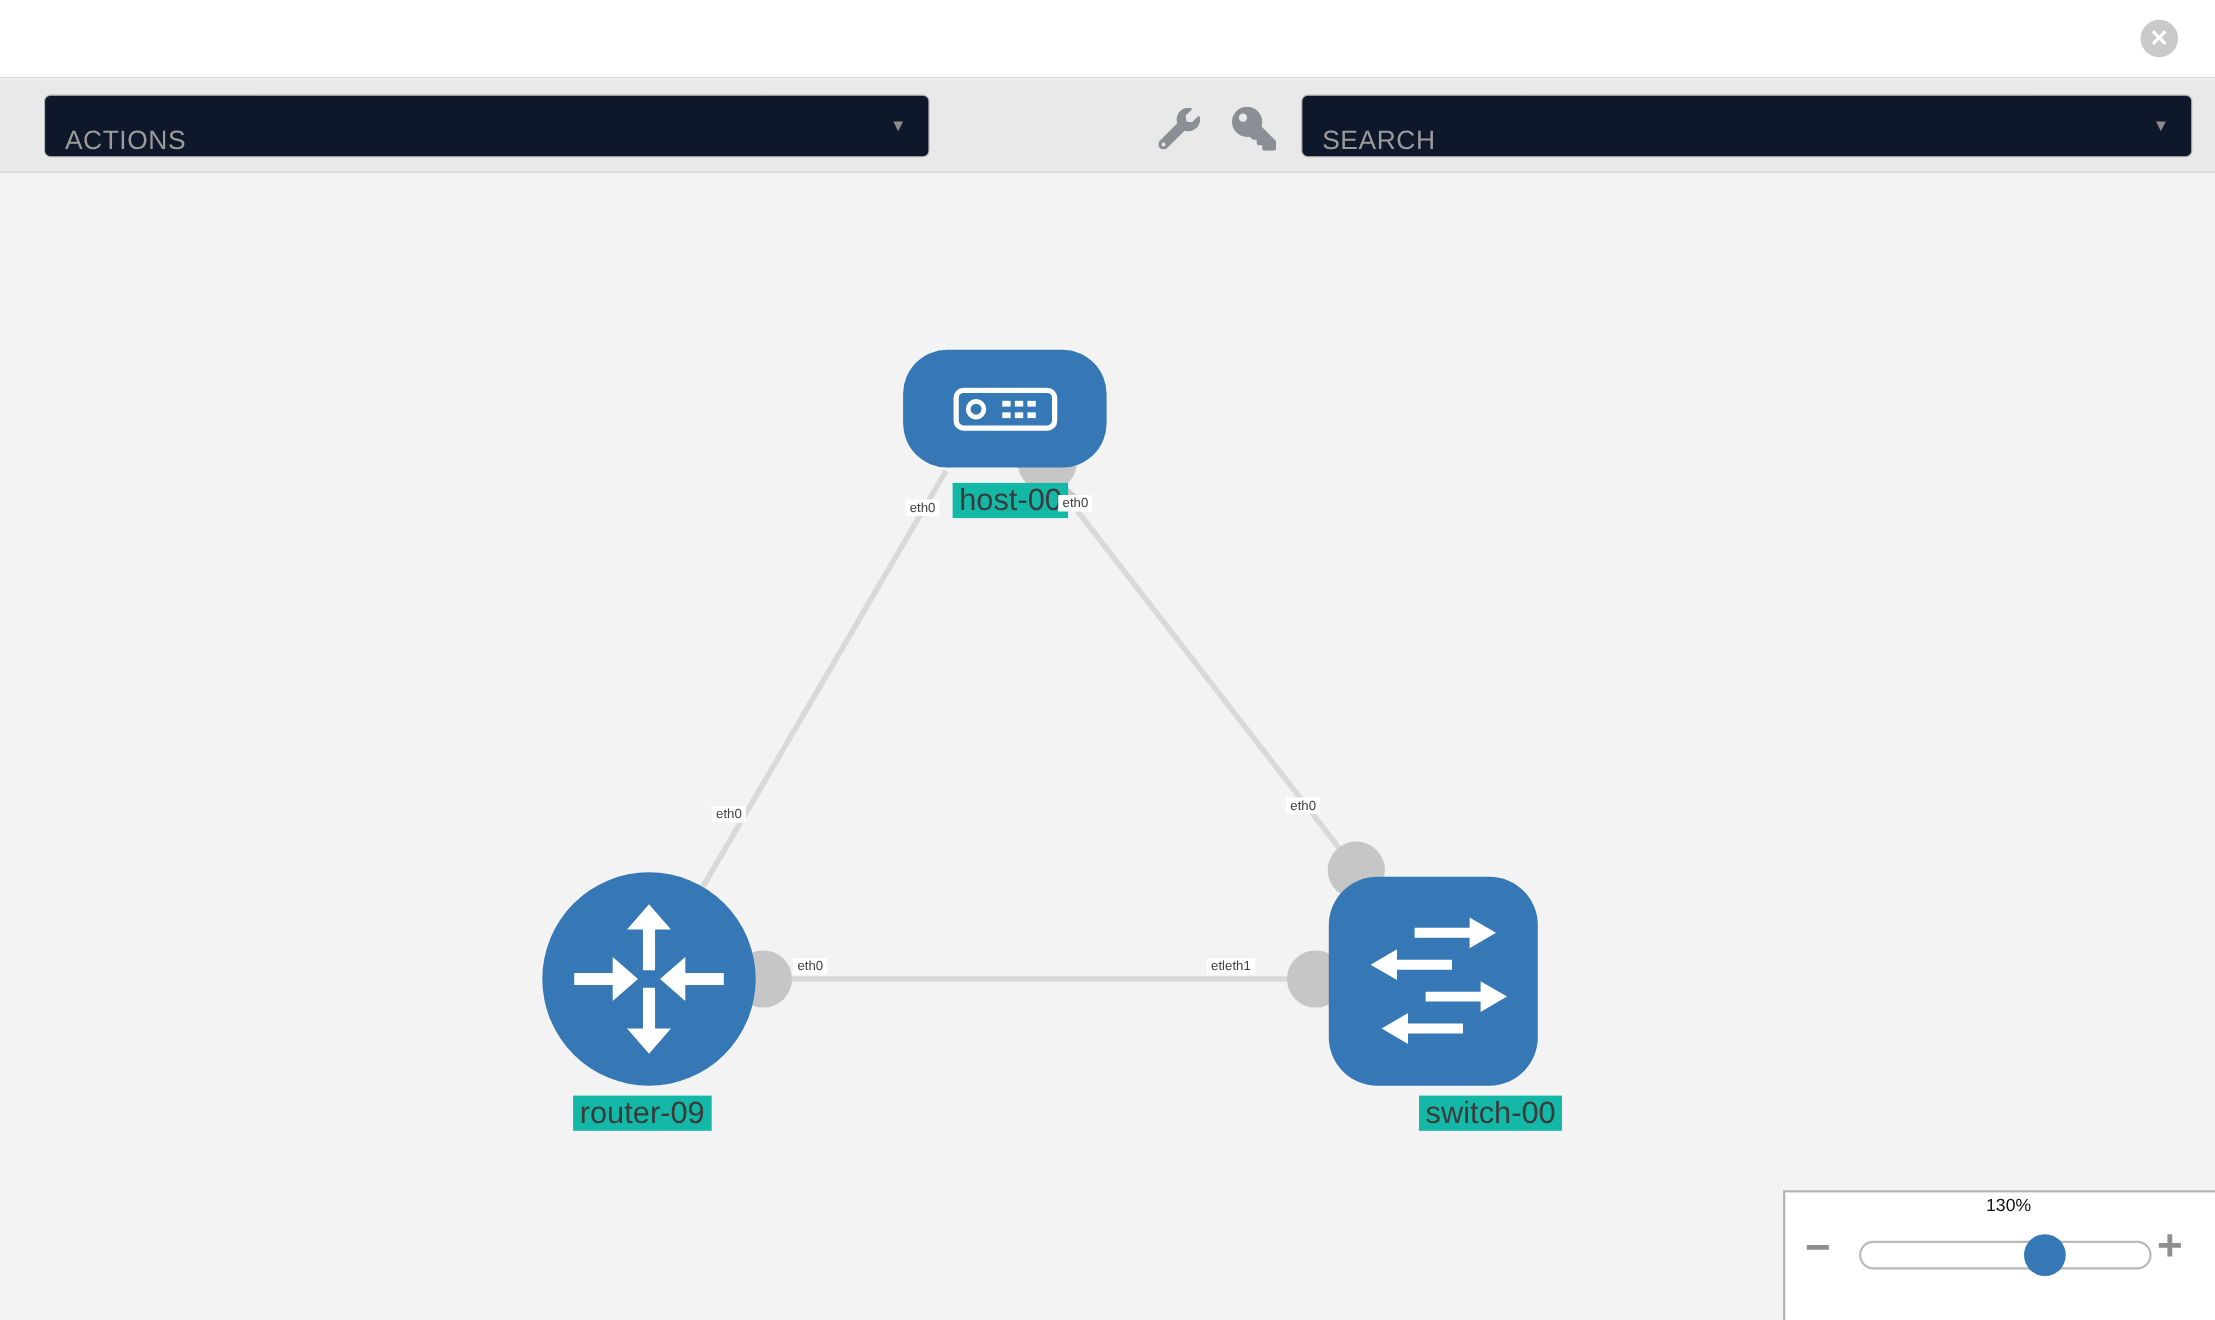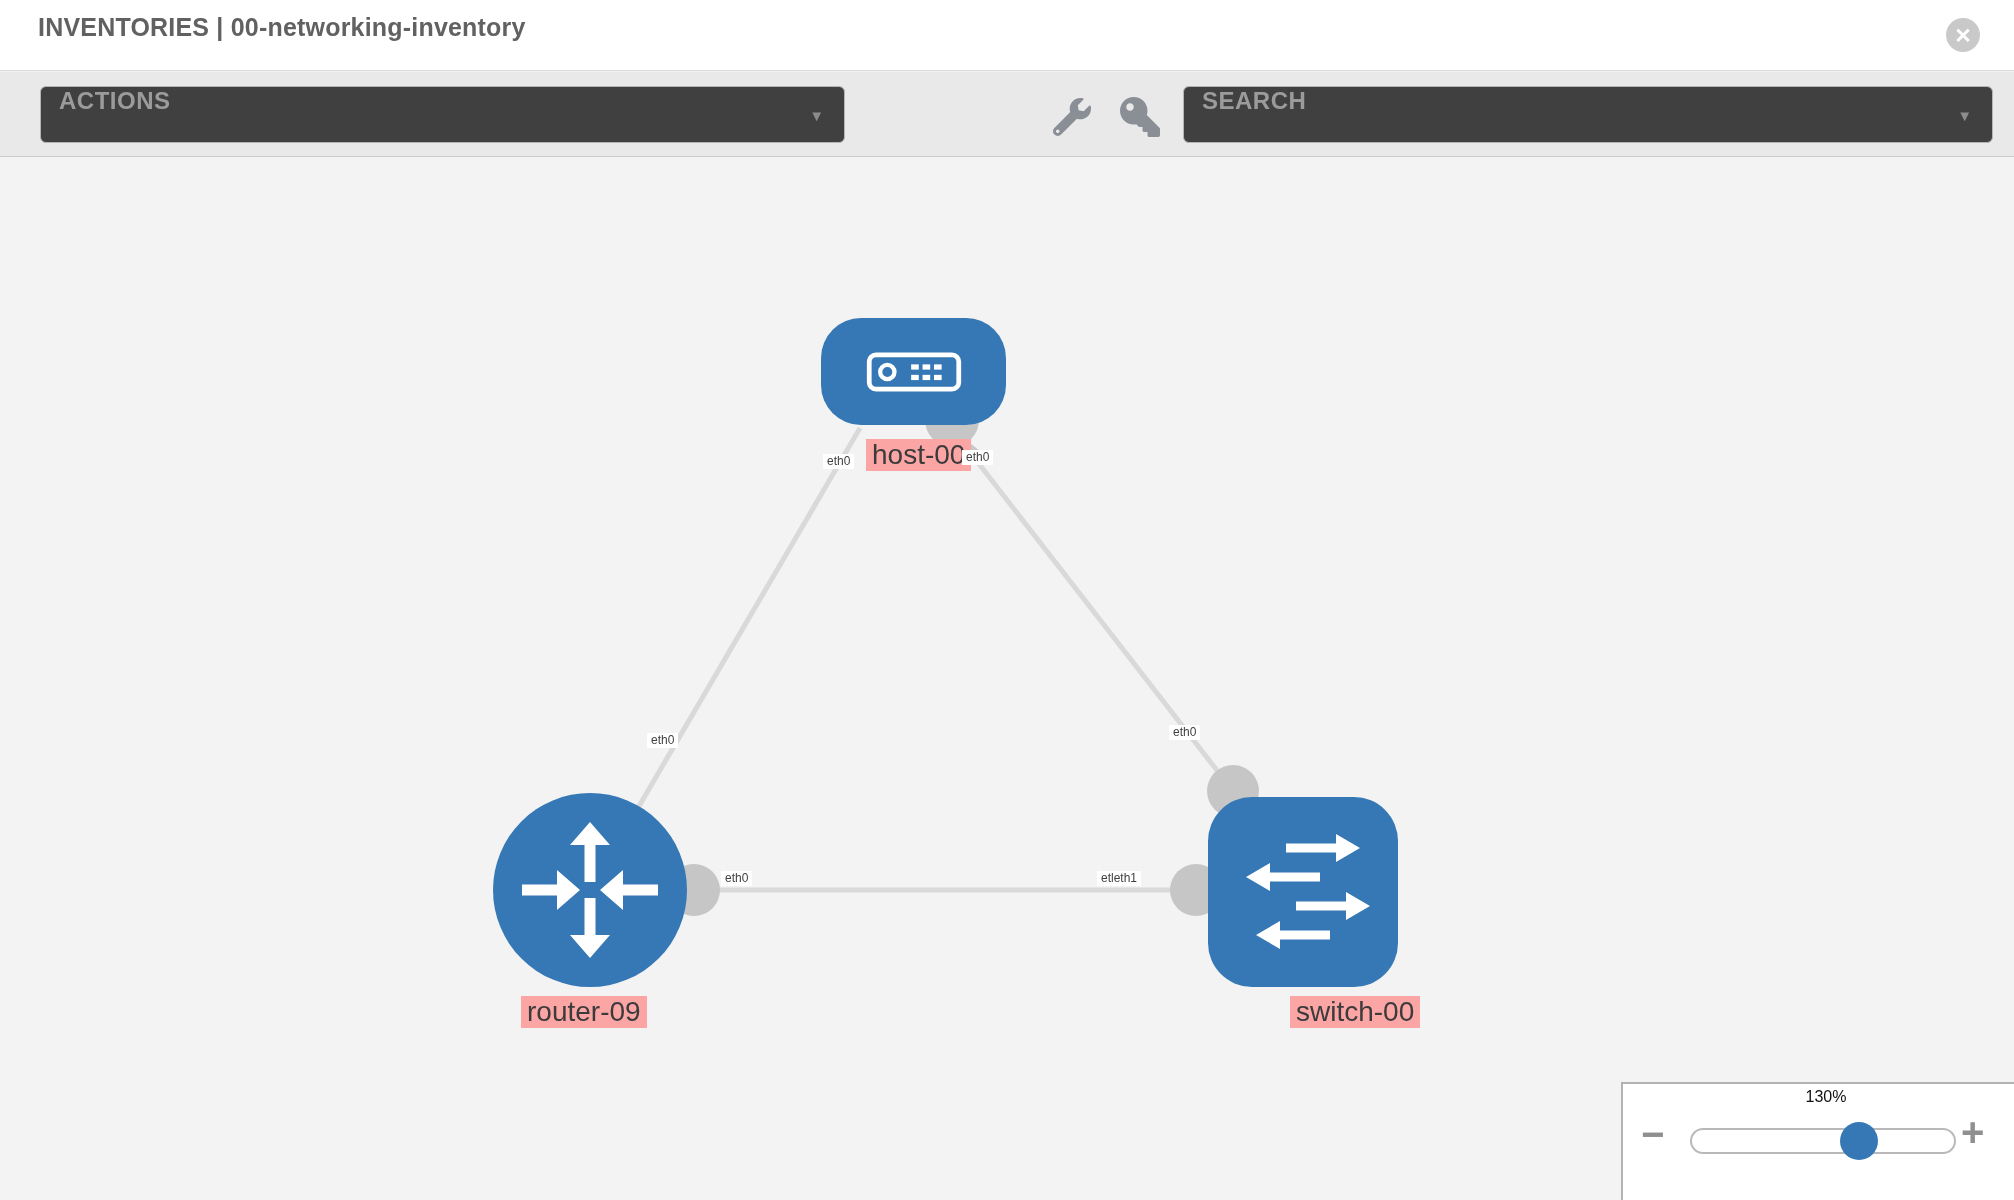--- a/index.html
+++ b/index.html
@@ -26,23 +26,23 @@
   .close-btn span {
     color:#ffffff; font-size:21px; font-weight:700; line-height:1;
   }
 
   
   .toolbar {
     position:absolute; left:0; top:72px; width:2014px; height:85px;
     background:#e9e9e9; border-bottom:1px solid #cccccc;
   }
   .dropdown {
-    position:absolute; top:14px; height:57px; background:#404040;
+    position:absolute; top:14px; height:57px; background:#0f172a;
     border:1px solid #b5b5b5; border-radius:6px;
-    display:flex; align-items:flex-start; cursor:pointer;font-weight:bold;
+    display:flex; align-items:flex-end; cursor:pointer;
   }
   .dropdown .dd-label {
     margin-left:18px; font-size:24px; color:#9b9b9b; letter-spacing:.5px;
   }
   .dropdown .caret {
     position:absolute; right:20px; top:50%; transform:translateY(-50%);
     font-size:15px; color:#8c8c8c;
   }
   .dd-actions { left:40px;  width:805px; }
   .dd-search  { left:1183px; width:810px; }
@@ -65,21 +65,21 @@
   .port { fill:#c6c6c6; }
   .port-tail { fill:#c9c9c9; }
 
   .node { position:absolute; background:#3578b5; display:flex; align-items:center; justify-content:center; cursor:pointer; }
   .node-host   { left:821px;  top:160px; width:185px; height:107px; border-radius:40px; }
   .node-router { left:493px;  top:635px; width:194px; height:194px; border-radius:50%; }
   .node-switch { left:1208px; top:639px; width:190px; height:190px; border-radius:44px; }
   .node svg { display:block; }
 
   .node-label {
-    position:absolute; background:#fca5a5; color:#3b3b3b;
+    position:absolute; background:#14b8a6; color:#3b3b3b;
     font-size:28px; padding:0 6px; white-space:nowrap; line-height:1.15;
   }
   .lbl-host   { left:866px;  top:281px; }
   .lbl-router { left:521px;  top:838px; }
   .lbl-switch { left:1290px; top:838px; }
 
   .if-label {
     position:absolute; background:#ffffff; color:#414141;
     font-size:12px; padding:1px 4px; white-space:nowrap; line-height:1.1;
   }
@@ -113,21 +113,20 @@
     position:absolute; left:217px; top:38px; width:38px; height:38px;
     border-radius:50%; background:#3578b5; cursor:pointer;
   }
 </style>
 </head>
 <body>
 
 <div id="app">
 
   <div class="header">
-    <div class="page-title">INVENTORIES | 00-networking-inventory</div>
     <button class="close-btn">
       <span>✕</span>
     </button>
   </div>
 
   <div class="toolbar">
     <div class="dropdown dd-actions">
       <span class="dd-label">ACTIONS</span>
       <span class="caret">▼</span>
     </div>

